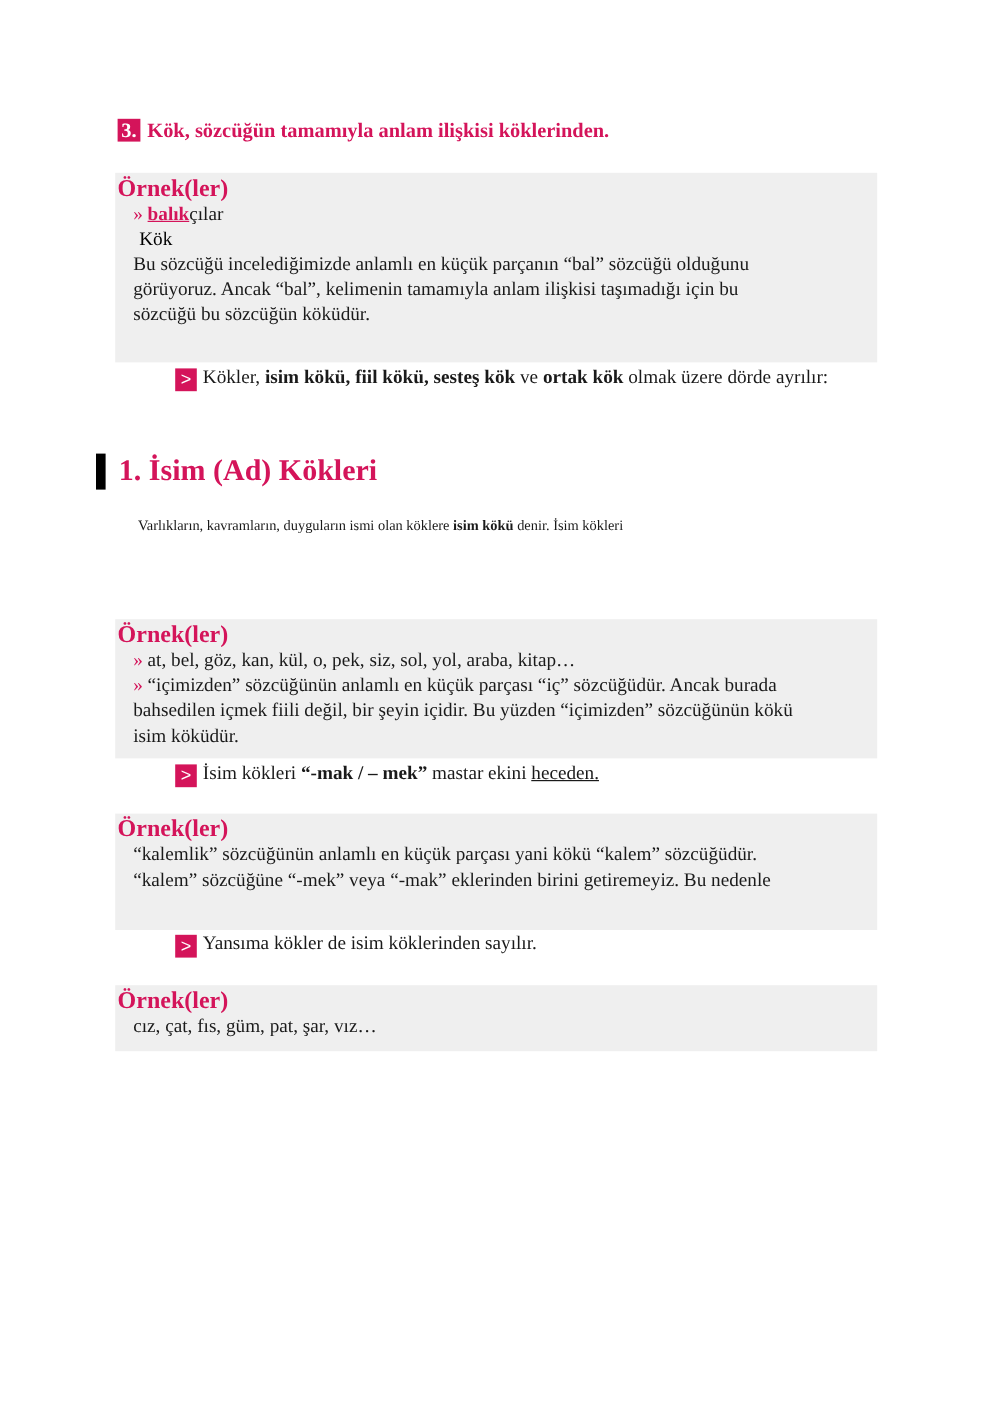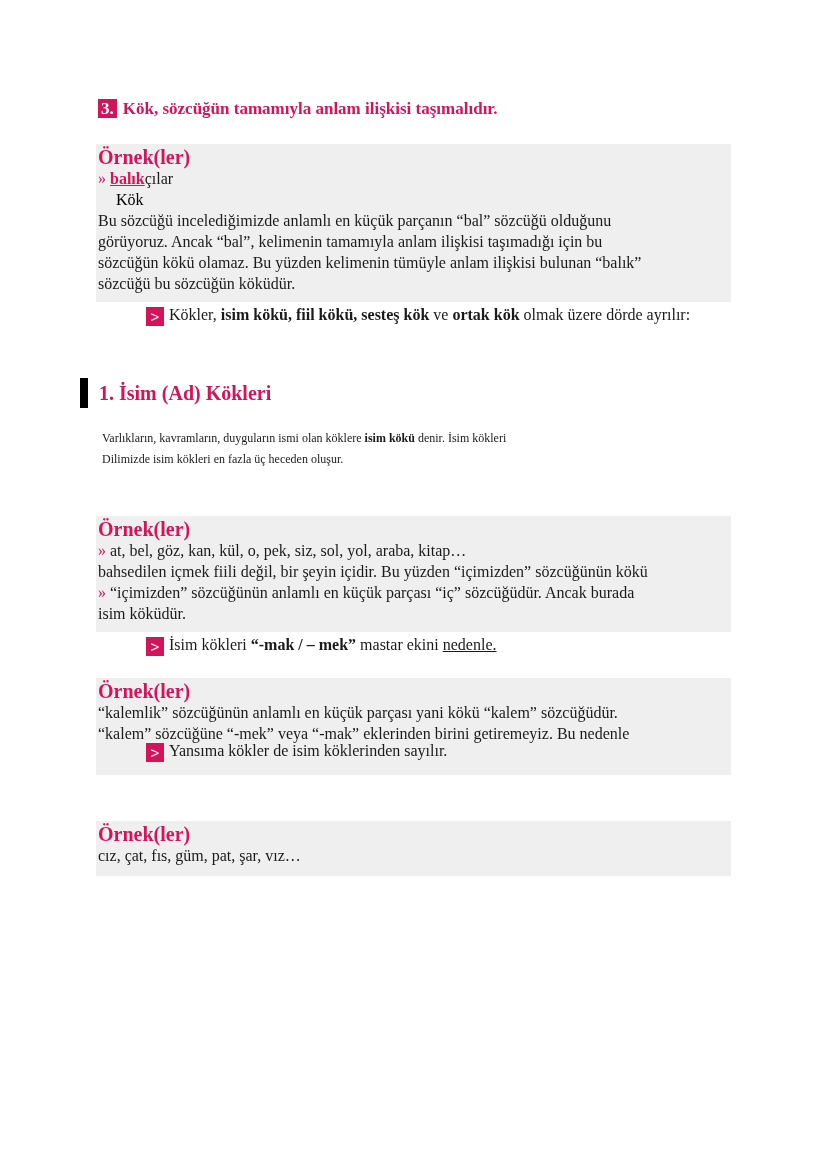--- a/index.html
+++ b/index.html
@@ -24,95 +24,93 @@
 
   .ex-box {
     position: absolute; left: 96px; width: 635px;
     background: #efefef; box-sizing: border-box;
     padding: 2px 0 0 2px;
     font-size: 16px; line-height: 21px;
   }
   .ex-title {
     font-size: 20px; font-weight: bold; color: #d4145a; line-height: 22px;
   }
-  .ex-line { white-space: nowrap; }
+  .ex-line { white-space: nowrap; margin-left: 13px; }
   .kok-label { color: #000000; padding-left: 18px; }
 
   .note {
     position: absolute; left: 98px; font-size: 16px; line-height: 20px; white-space: nowrap; margin-left: 48px;
   }
   .arrow-badge {
     display: inline-block; width: 18px; height: 19px; background: #d4145a; color: #fff;
     text-align: center; line-height: 19px; font-family: "Liberation Sans", sans-serif;
     font-size: 15px; margin-right: 5px; vertical-align: -2px;
   }
 
   .section-heading {
     position: absolute; left: 80px; top: 377px; height: 32px;
     display: flex; align-items: center;
   }
   .heading-bar { width: 8px; height: 30px; background: #000; margin-right: 11px; }
-  .heading-text { font-size: 20px; font-weight: bold; color: #d4145a; white-space: nowrap; }
+  .heading-text { font-size: 25px; font-weight: bold; color: #d4145a; white-space: nowrap; }
 
   .paragraph {
     position: absolute; left: 102px; width: 630px; font-size: 12px; line-height: 21px;
   }
 </style>
 </head>
 <body>
 
 <div class="rule-title">
-  <span class="num-badge">3.</span><span>Kök, sözcüğün tamamıyla anlam ilişkisi taşımalıdır.</span>
+  <span class="num-badge">3.</span><span>Kök, sözcüğün tamamıyla anlam ilişkisi köklerinden.</span>
 </div>
 
 <div class="ex-box" style="top:144px;height:158px;">
   <div class="ex-title">Örnek(ler)</div>
   <div class="ex-line">
     <span class="pink">»</span>
     <span class="pink b u">balık</span><span>çılar</span>
   </div>
   <div class="kok-label">Kök</div>
   <div class="ex-line">Bu sözcüğü incelediğimizde anlamlı en küçük parçanın “bal” sözcüğü olduğunu</div>
   <div class="ex-line">görüyoruz. Ancak “bal”, kelimenin tamamıyla anlam ilişkisi taşımadığı için bu</div>
-  <div class="ex-line">sözcüğün kökü olamaz. Bu yüzden kelimenin tümüyle anlam ilişkisi bulunan “balık”</div>
   <div class="ex-line">sözcüğü bu sözcüğün köküdür.</div>
 </div>
 
 <div class="note" style="top:305px;">
   <span class="arrow-badge">&gt;</span><span>Kökler, </span><span class="b">isim kökü, fiil kökü, sesteş kök</span><span> ve </span><span class="b">ortak kök</span><span> olmak üzere dörde ayrılır:</span>
 </div>
 
 <div class="section-heading">
   <div class="heading-bar"></div>
   <div class="heading-text">1. İsim (Ad) Kökleri</div>
 </div>
 
 <div class="paragraph" style="top:428px;">
   <div class="ex-line"><span>Varlıkların, kavramların, duyguların ismi olan köklere </span><span class="b">isim kökü</span><span> denir. İsim kökleri</span></div>
-  <div class="ex-line">Dilimizde isim kökleri en fazla üç heceden oluşur.</div>
 </div>
 
 <div class="ex-box" style="top:516px;height:116px;">
   <div class="ex-title">Örnek(ler)</div>
   <div class="ex-line"><span class="pink">»</span> <span>at, bel, göz, kan, kül, o, pek, siz, sol, yol, araba, kitap…</span></div>
+  <div class="ex-line"><span class="pink">»</span> <span>“içimizden” sözcüğünün anlamlı en küçük parçası “iç” sözcüğüdür. Ancak burada</span></div>
   <div class="ex-line">bahsedilen içmek fiili değil, bir şeyin içidir. Bu yüzden “içimizden” sözcüğünün kökü</div>
-  <div class="ex-line"><span class="pink">»</span> <span>“içimizden” sözcüğünün anlamlı en küçük parçası “iç” sözcüğüdür. Ancak burada</span></div>
   <div class="ex-line">isim köküdür.</div>
 </div>
 
 <div class="note" style="top:635px;">
-  <span class="arrow-badge">&gt;</span><span>İsim kökleri </span><span class="b">“-mak / – mek”</span><span> mastar ekini </span><span class="u">nedenle.</span>
+  <span class="arrow-badge">&gt;</span><span>İsim kökleri </span><span class="b">“-mak / – mek”</span><span> mastar ekini </span><span class="u">heceden.</span>
 </div>
 
 <div class="ex-box" style="top:678px;height:97px;">
   <div class="ex-title">Örnek(ler)</div>
   <div class="ex-line">“kalemlik” sözcüğünün anlamlı en küçük parçası yani kökü “kalem” sözcüğüdür.</div>
   <div class="ex-line">“kalem” sözcüğüne “-mek” veya “-mak” eklerinden birini getiremeyiz. Bu nedenle</div>
 </div>
 
-<div class="note" style="top:741px;">
+<div class="note" style="top:777px;">
   <span class="arrow-badge">&gt;</span><span>Yansıma kökler de isim köklerinden sayılır.</span>
 </div>
 
 <div class="ex-box" style="top:821px;height:55px;">
   <div class="ex-title">Örnek(ler)</div>
   <div class="ex-line">cız, çat, fıs, güm, pat, şar, vız…</div>
 </div>
 
 </body></html>

